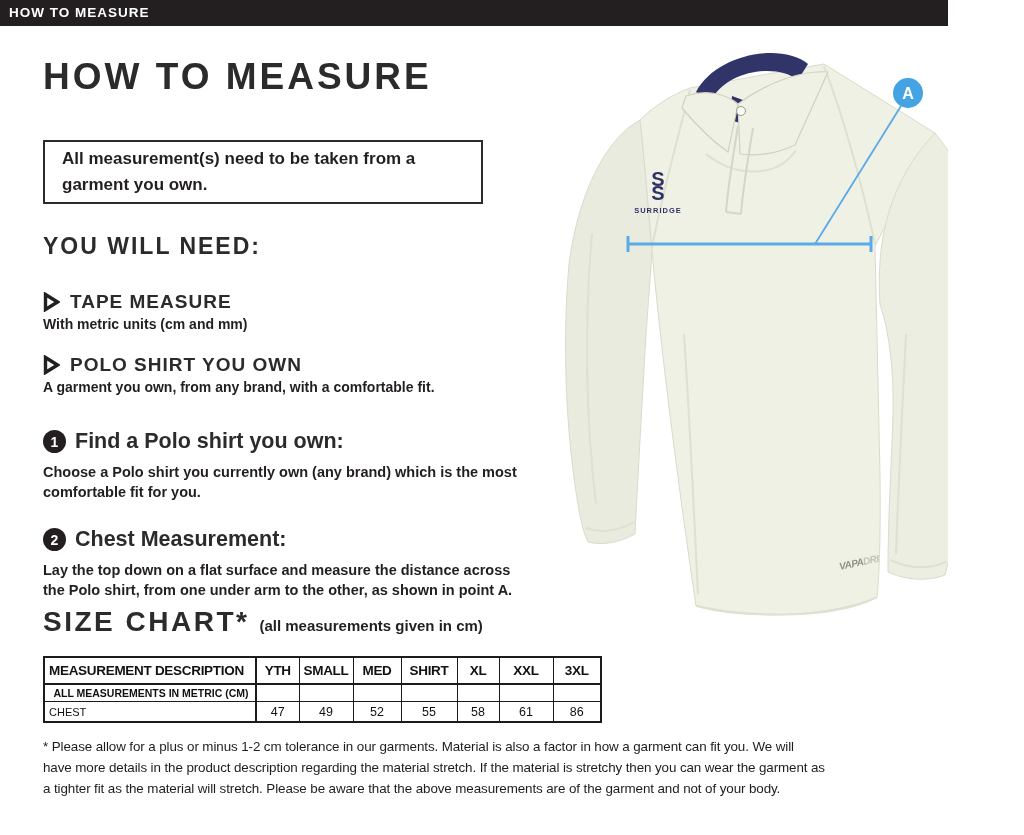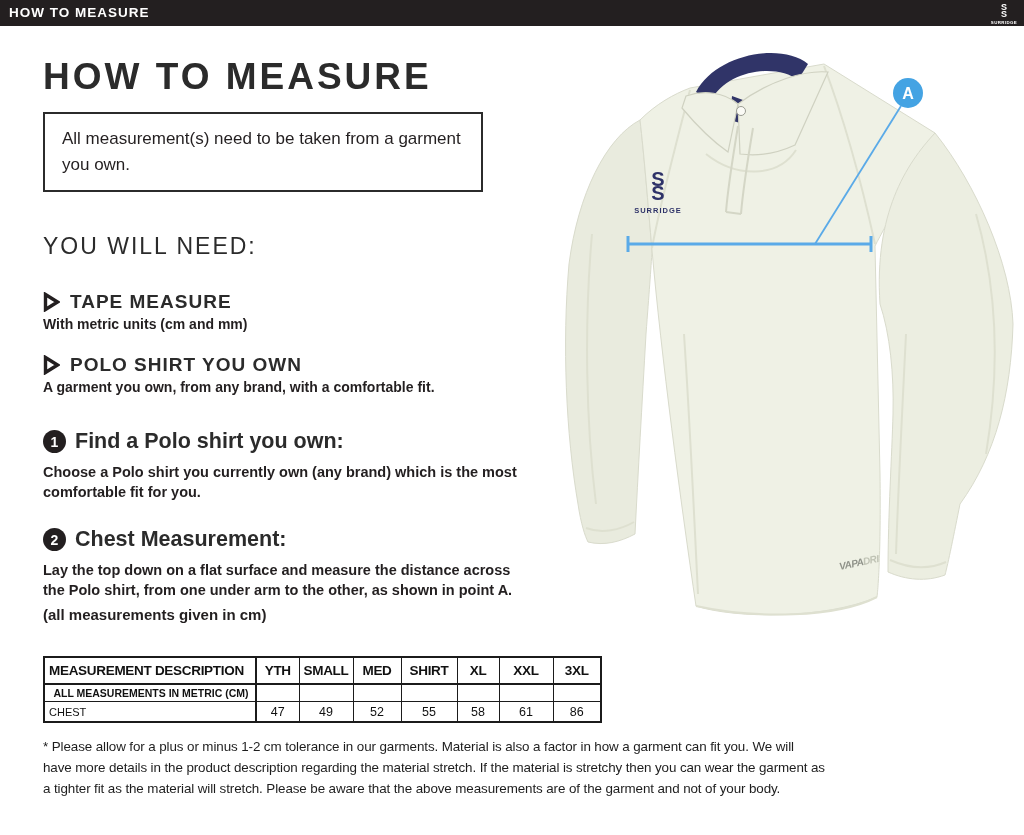--- a/index.html
+++ b/index.html
@@ -1,41 +1,41 @@
 <!DOCTYPE html>
 <html><head>
 <meta charset="utf-8">
 <style>
   html,body{margin:0;padding:0;background:#fff;}
   .canvas{
-    position:relative;width:1024px;height:835px;overflow:hidden;background:#fff;
+    position:relative;width:948px;height:835px;overflow:hidden;background:#fff;
     font-family:"Liberation Sans",sans-serif;color:#231f20;
   }
   
   .topbar{
     position:absolute;left:0;top:0;width:1024px;height:26px;background:#231f20;
   }
   .topbar-title{
     position:absolute;left:9px;top:0;line-height:26px;color:#fff;
     font-size:13.5px;font-weight:bold;letter-spacing:1px;
   }
   .topbar-logo{position:absolute;right:3px;top:1px;}
   
   .page-title{
     position:absolute;left:43px;top:56px;margin:0;
     font-size:37px;font-weight:bold;letter-spacing:3px;color:#2b2b2b;white-space:nowrap;
   }
   .notice-box{
-    position:absolute;left:43px;top:112px;width:402px;
-    border:2px solid #2b2b2b;padding:12px 17px;
-    font-size:17px;font-weight:normal;line-height:26px;color:#231f20;
+    position:absolute;left:43px;top:140px;width:402px;
+    border:2px solid #2b2b2b;padding:4px 17px;
+    font-size:17px;font-weight:bold;line-height:26px;color:#231f20;
   }
   .ywn-heading{
     position:absolute;left:43px;top:233px;margin:0;
-    font-size:23px;font-weight:normal;letter-spacing:2px;color:#2b2b2b;white-space:nowrap;
+    font-size:23px;font-weight:bold;letter-spacing:2px;color:#2b2b2b;white-space:nowrap;
   }
   .need-item{position:absolute;left:43px;}
   .need-item.n0{top:291px;}
   .need-item.n1{top:354px;}
   .need-head{display:flex;align-items:center;gap:10px;}
   .tri-icon{width:17px;height:20px;flex:0 0 auto;}
   .need-label{font-size:19px;font-weight:bold;letter-spacing:1px;color:#2b2b2b;white-space:nowrap;}
   .need-desc{margin-top:3px;font-size:14px;font-weight:bold;color:#231f20;white-space:nowrap;}
   .step-item{position:absolute;left:43px;width:500px;}
   .step-item.s0{top:429px;}
@@ -128,20 +128,21 @@
 
   <div class="step-item s1">
     <div class="step-head">
       <span class="step-badge">2</span>
       <span class="step-title">Chest Measurement:</span>
     </div>
     <div class="step-desc">Lay the top down on a flat surface and measure the distance across the Polo shirt, from one under arm to the other, as shown in point A.</div>
   </div>
 
   <div class="sc-heading-row">
+    <h2 class="sc-heading">SIZE CHART*</h2>
     <span class="sc-note">(all measurements given in cm)</span>
   </div>
 
   <table class="size-table">
     <colgroup>
       <col style="width:212px">
         <col style="width:43px">
         <col style="width:54px">
         <col style="width:48px">
       <col style="width:56px">

